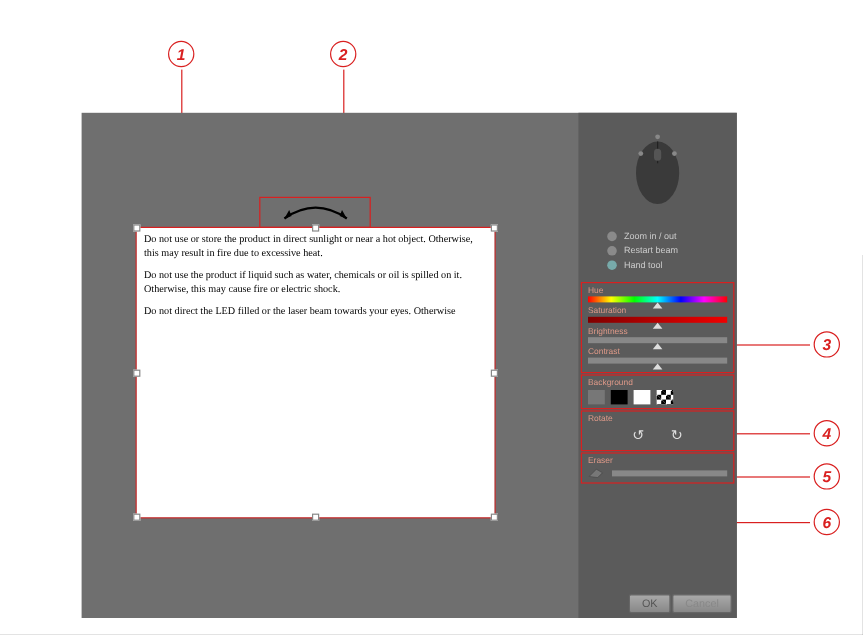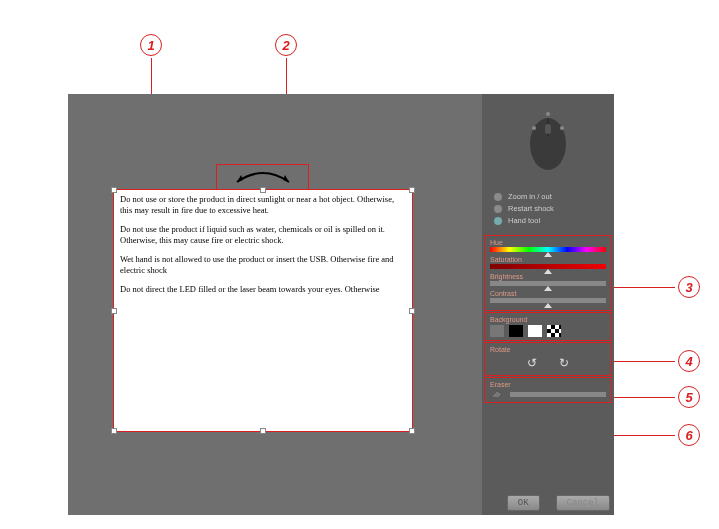--- a/index.html
+++ b/index.html
@@ -123,21 +123,21 @@
   
   .mouse-area {
     height: 96px;
     display: flex;
     align-items: center;
     justify-content: center;
   }
   .mouse-svg { width: 44px; height: 64px; }
   
   .tool-list {
-    padding: 2px 8px 6px 12px;
+    padding: 2px 8px 6px 24px;
     font-size: 7.5px;
     color: #ccc;
   }
   .tool-row {
     display: flex;
     align-items: center;
     gap: 6px;
     margin-bottom: 3px;
   }
   .radio-dot {
@@ -217,22 +217,21 @@
     gap: 6px;
   }
   .eraser-icon { width: 14px; height: 10px; }
   .eraser-track { flex: 1; height: 5px; background: #888; }
   
   .footer-btns {
     position: absolute;
     bottom: 4px;
     right: 4px;
     display: flex;
-    gap: 16px;
-    font-family: Liberation Mono, monospace;
+    gap: 1px;
   }
   .btn {
     font-size: 9px;
     color: #888;
     background: #999;
     background: linear-gradient(#aaa,#888);
     padding: 2px 10px;
     border: 1px solid #666;
     border-radius: 2px;
   }
@@ -263,21 +262,20 @@
         <path d="M4 14 Q30 -4 56 14" stroke="#000" stroke-width="2" fill="none"></path>
         <path d="M4 14 l6 -2 l-2 -5 z" fill="#000"></path>
         <path d="M56 14 l-6 -2 l2 -5 z" fill="#000"></path>
       </svg>
     </div>
 
     <div class="doc-wrap">
       <div class="doc">
         <p>Do not use or store the product in direct sunlight or near a hot object. Otherwise, this may result in fire due to excessive heat.</p>
         <p>Do not use the product if liquid such as water, chemicals or oil is spilled on it. Otherwise, this may cause fire or electric shock.</p>
-        <p>Wet hand is not allowed to use the product or insert the USB. Otherwise fire and electric shock</p>
         <p>Do not direct the LED filled or the laser beam towards your eyes. Otherwise</p>
       </div>
       <div class="handle h-tl"></div>
       <div class="handle h-tm"></div>
       <div class="handle h-tr"></div>
       <div class="handle h-ml"></div>
       <div class="handle h-mr"></div>
       <div class="handle h-bl"></div>
       <div class="handle h-bm"></div>
       <div class="handle h-br"></div>
@@ -296,21 +294,21 @@
       </svg>
     </div>
 
     <div class="tool-list">
       <div class="tool-row">
         <span class="radio-dot"></span>
         <span>Zoom in / out</span>
       </div>
       <div class="tool-row">
         <span class="radio-dot"></span>
-        <span>Restart shock</span>
+        <span>Restart beam</span>
       </div>
       <div class="tool-row">
         <span class="radio-dot sel"></span>
         <span>Hand tool</span>
       </div>
     </div>
 
     <div class="panel">
       <div class="panel-label">Hue</div>
       <div class="slider-track hue">

